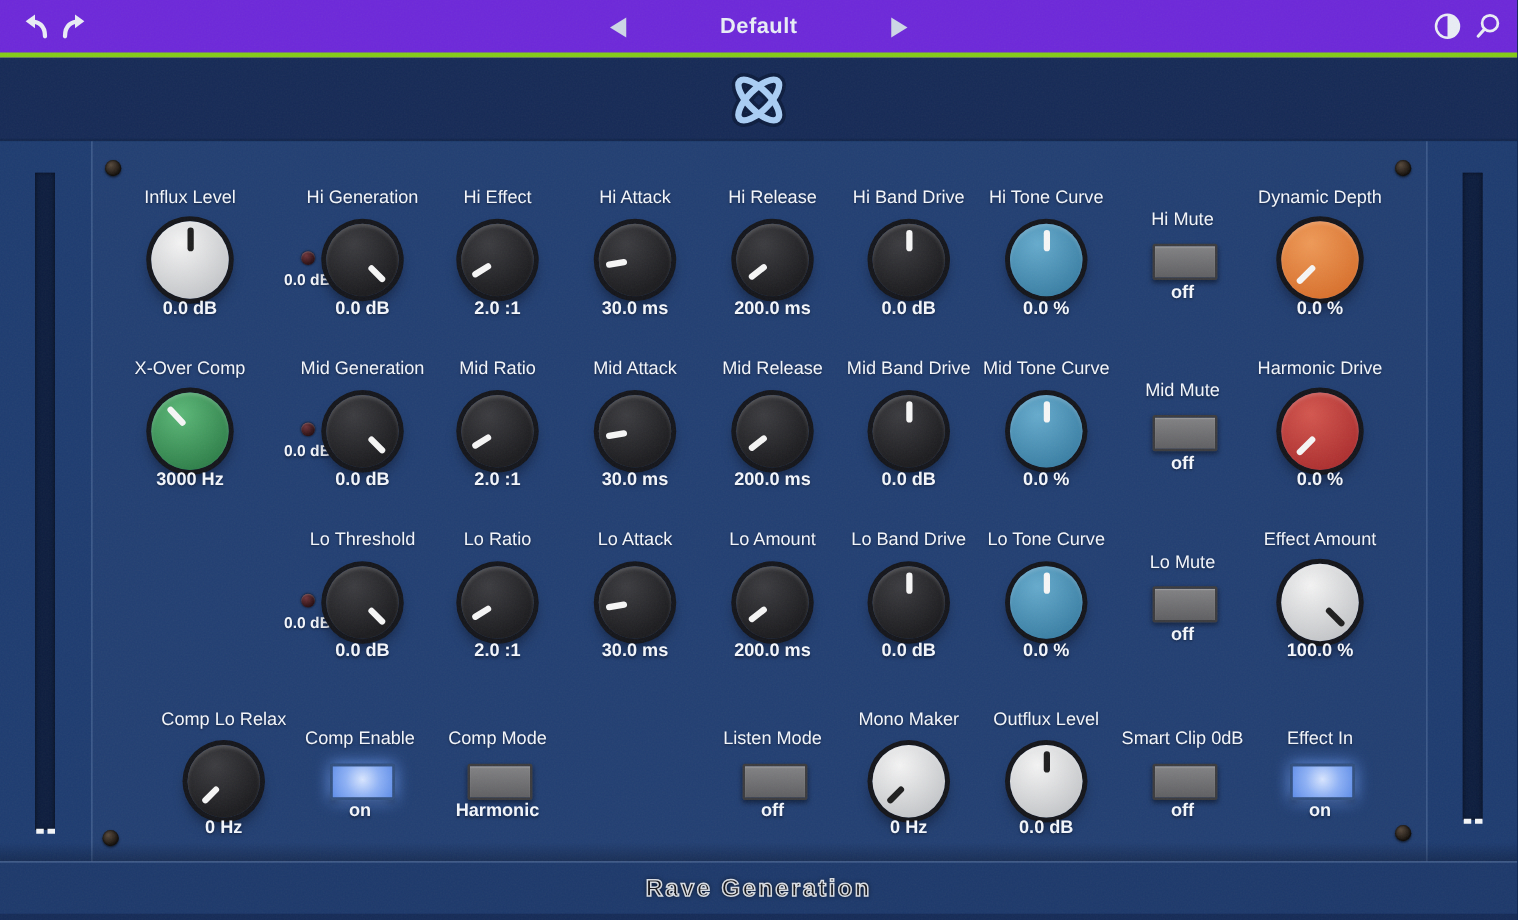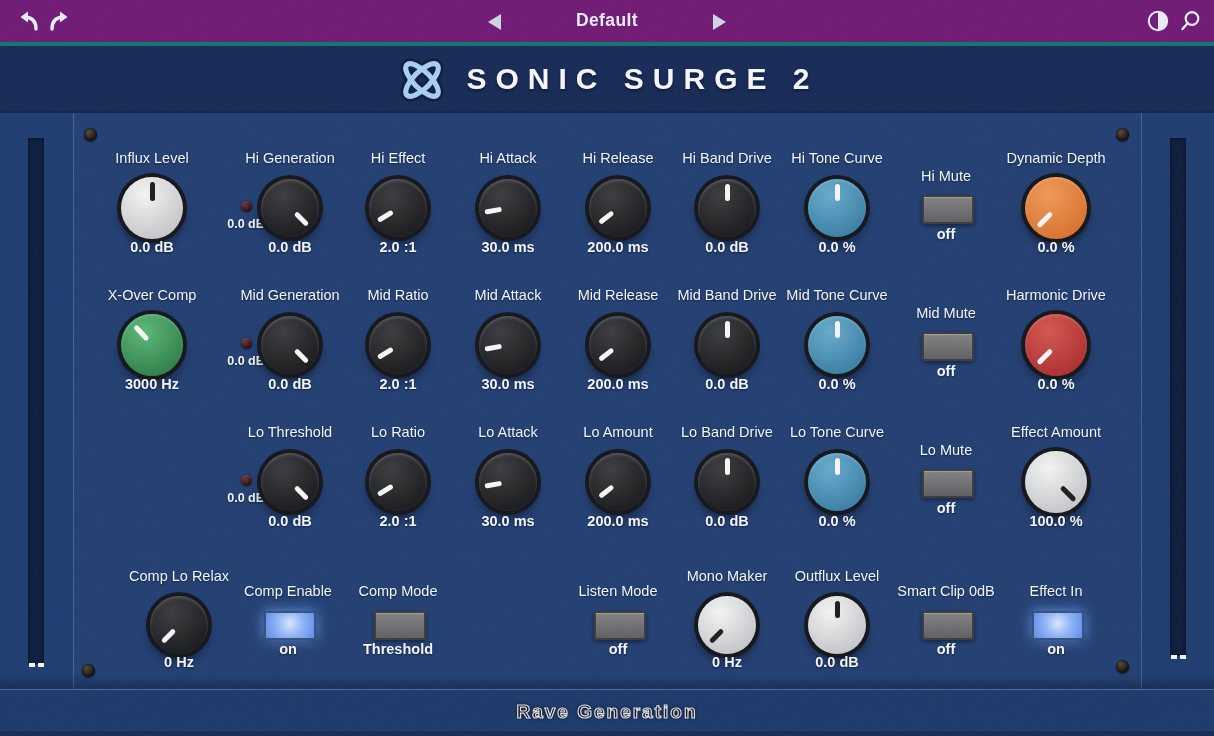--- a/index.html
+++ b/index.html
@@ -1,21 +1,21 @@
 <!DOCTYPE html>
 <html><head>
 <meta charset="utf-8">
 <style>
   html,body{margin:0;padding:0;background:#0d1b3a;}
   .app{position:relative;width:1214px;height:736px;overflow:hidden;
        background:#1d396b;font-family:"Liberation Sans",sans-serif;
        -webkit-font-smoothing:antialiased;}
   
-  .topbar{position:absolute;top:0;left:0;width:100%;height:42px;background:#701a75;
-          border-bottom:4px solid #0f766e;z-index:5;}
+  .topbar{position:absolute;top:0;left:0;width:100%;height:42px;background:#6d28d9;
+          border-bottom:4px solid #84cc16;z-index:5;}
   .histbtn{position:absolute;top:8px;width:26px;height:26px;cursor:pointer;}
   .undo{left:16px;} .redo{left:46px;}
   .presetnav{position:absolute;top:0;left:0;width:100%;height:42px;}
   .tri{position:absolute;top:14px;width:0;height:0;border-top:8px solid transparent;
        border-bottom:8px solid transparent;cursor:pointer;}
   .tri.left{left:488px;border-right:13px solid #cdd6e6;}
   .tri.right{left:713px;border-left:13px solid #cdd6e6;}
   .preset-name{position:absolute;top:10px;left:507px;width:200px;text-align:center;
        font-size:17.5px;font-weight:700;color:#e8edf6;letter-spacing:.4px;cursor:pointer;}
   .topicon{position:absolute;top:9px;width:24px;height:24px;cursor:pointer;}
@@ -141,21 +141,20 @@
       <svg class="logo" viewBox="0 0 48 48">
         <g stroke="#0d1d3f" stroke-width="9.5" fill="none">
           <ellipse cx="24" cy="24" rx="19" ry="7.5" transform="rotate(-45 24 24)"></ellipse>
           <ellipse cx="24" cy="24" rx="19" ry="7.5" transform="rotate(45 24 24)"></ellipse>
         </g>
         <g stroke="#a9cdf4" stroke-width="4.6" fill="none" stroke-linecap="round">
           <ellipse cx="24" cy="24" rx="19" ry="7.5" transform="rotate(-45 24 24)"></ellipse>
           <ellipse cx="24" cy="24" rx="19" ry="7.5" transform="rotate(45 24 24)"></ellipse>
         </g>
       </svg>
-      <div class="title">SONIC SURGE 2</div>
     </div>
     <div class="screw" style="left:346px;top:76px"></div>
     <div class="screw" style="left:852px;top:76px"></div>
   </div>
 
   <div class="main">
     <div class="panel"></div>
 
     <div class="meter meter-l">
       <div class="dashes">
@@ -374,21 +373,21 @@
       <div class="cvalue" style="top:90px">0 Hz</div>
     </div>
     <div class="cell tcell" style="left:223px;top:451px">
       <div class="clabel">Comp Enable</div>
       <div class="toggle on"></div>
       <div class="cvalue">on</div>
     </div>
     <div class="cell tcell" style="left:333px;top:451px">
       <div class="clabel">Comp Mode</div>
       <div class="toggle"></div>
-      <div class="cvalue">Threshold</div>
+      <div class="cvalue">Harmonic</div>
     </div>
     <div class="cell tcell" style="left:553px;top:451px">
       <div class="clabel">Listen Mode</div>
       <div class="toggle"></div>
       <div class="cvalue">off</div>
     </div>
     <div class="cell" style="left:662px;top:451px">
       <div class="clabel" style="top:4px">Mono Maker</div>
       <div class="knob k-white" style="top:32px;--rot:-135deg">
           <div class="ptr"></div>

